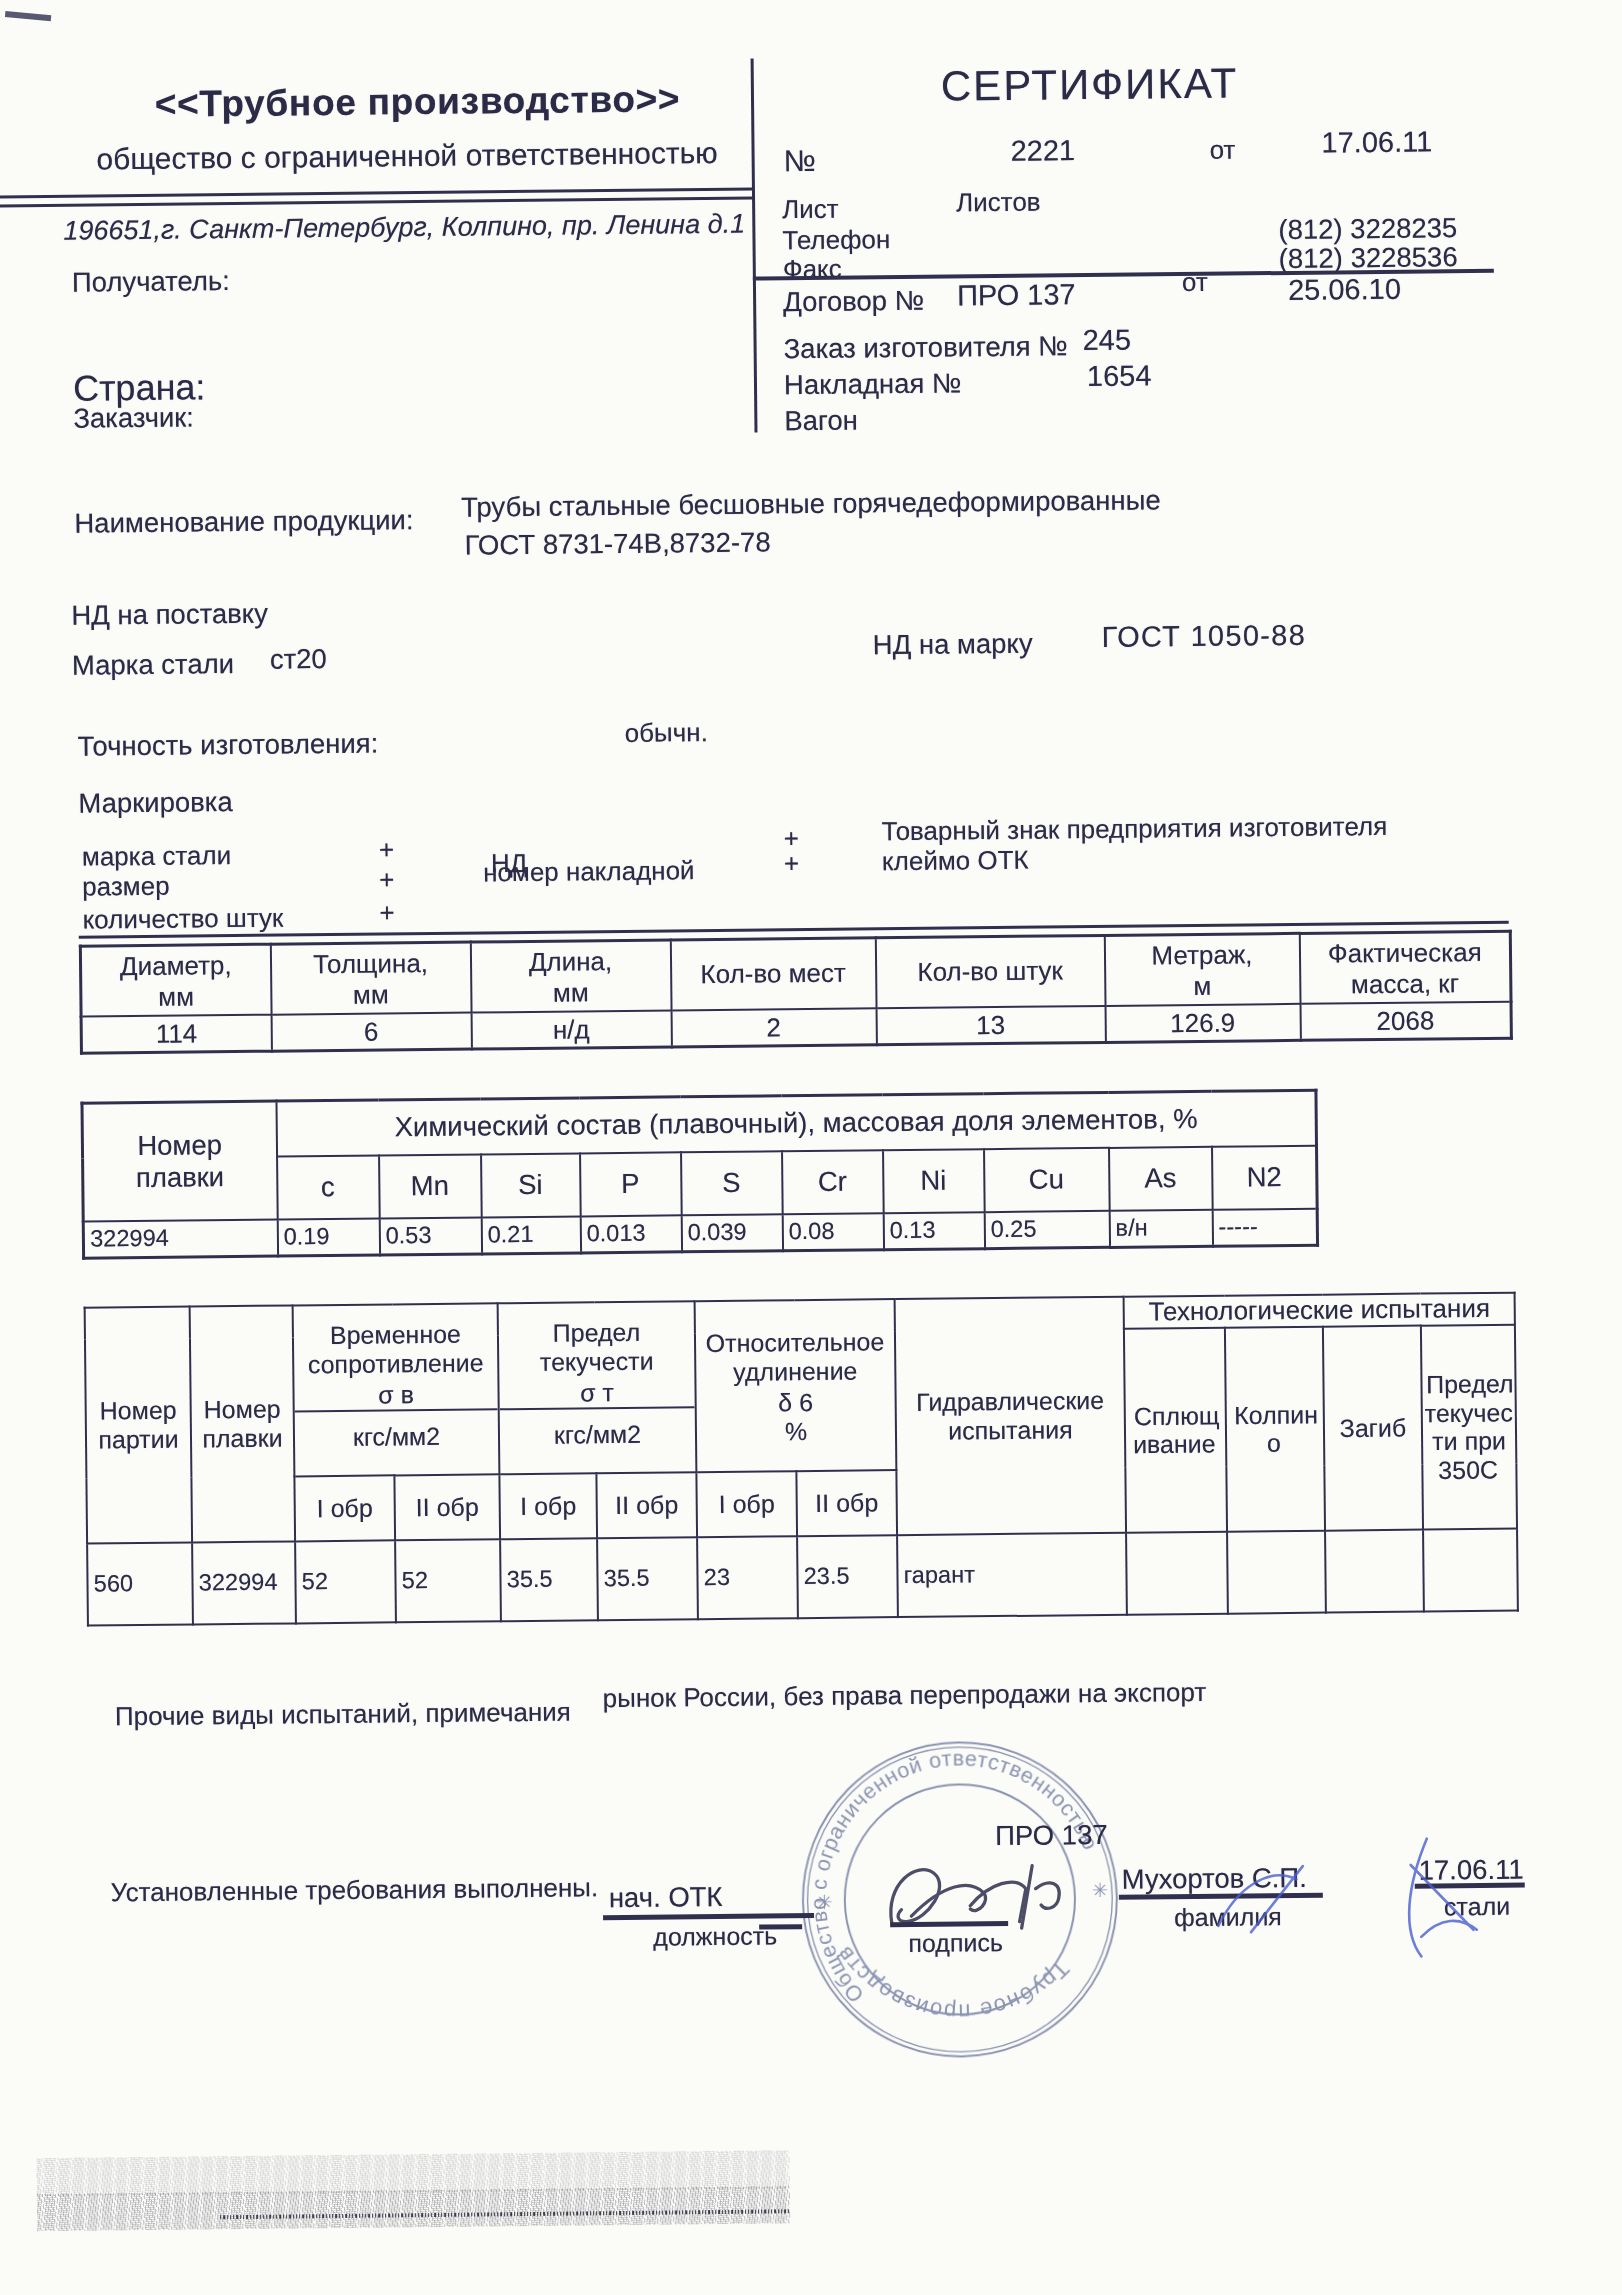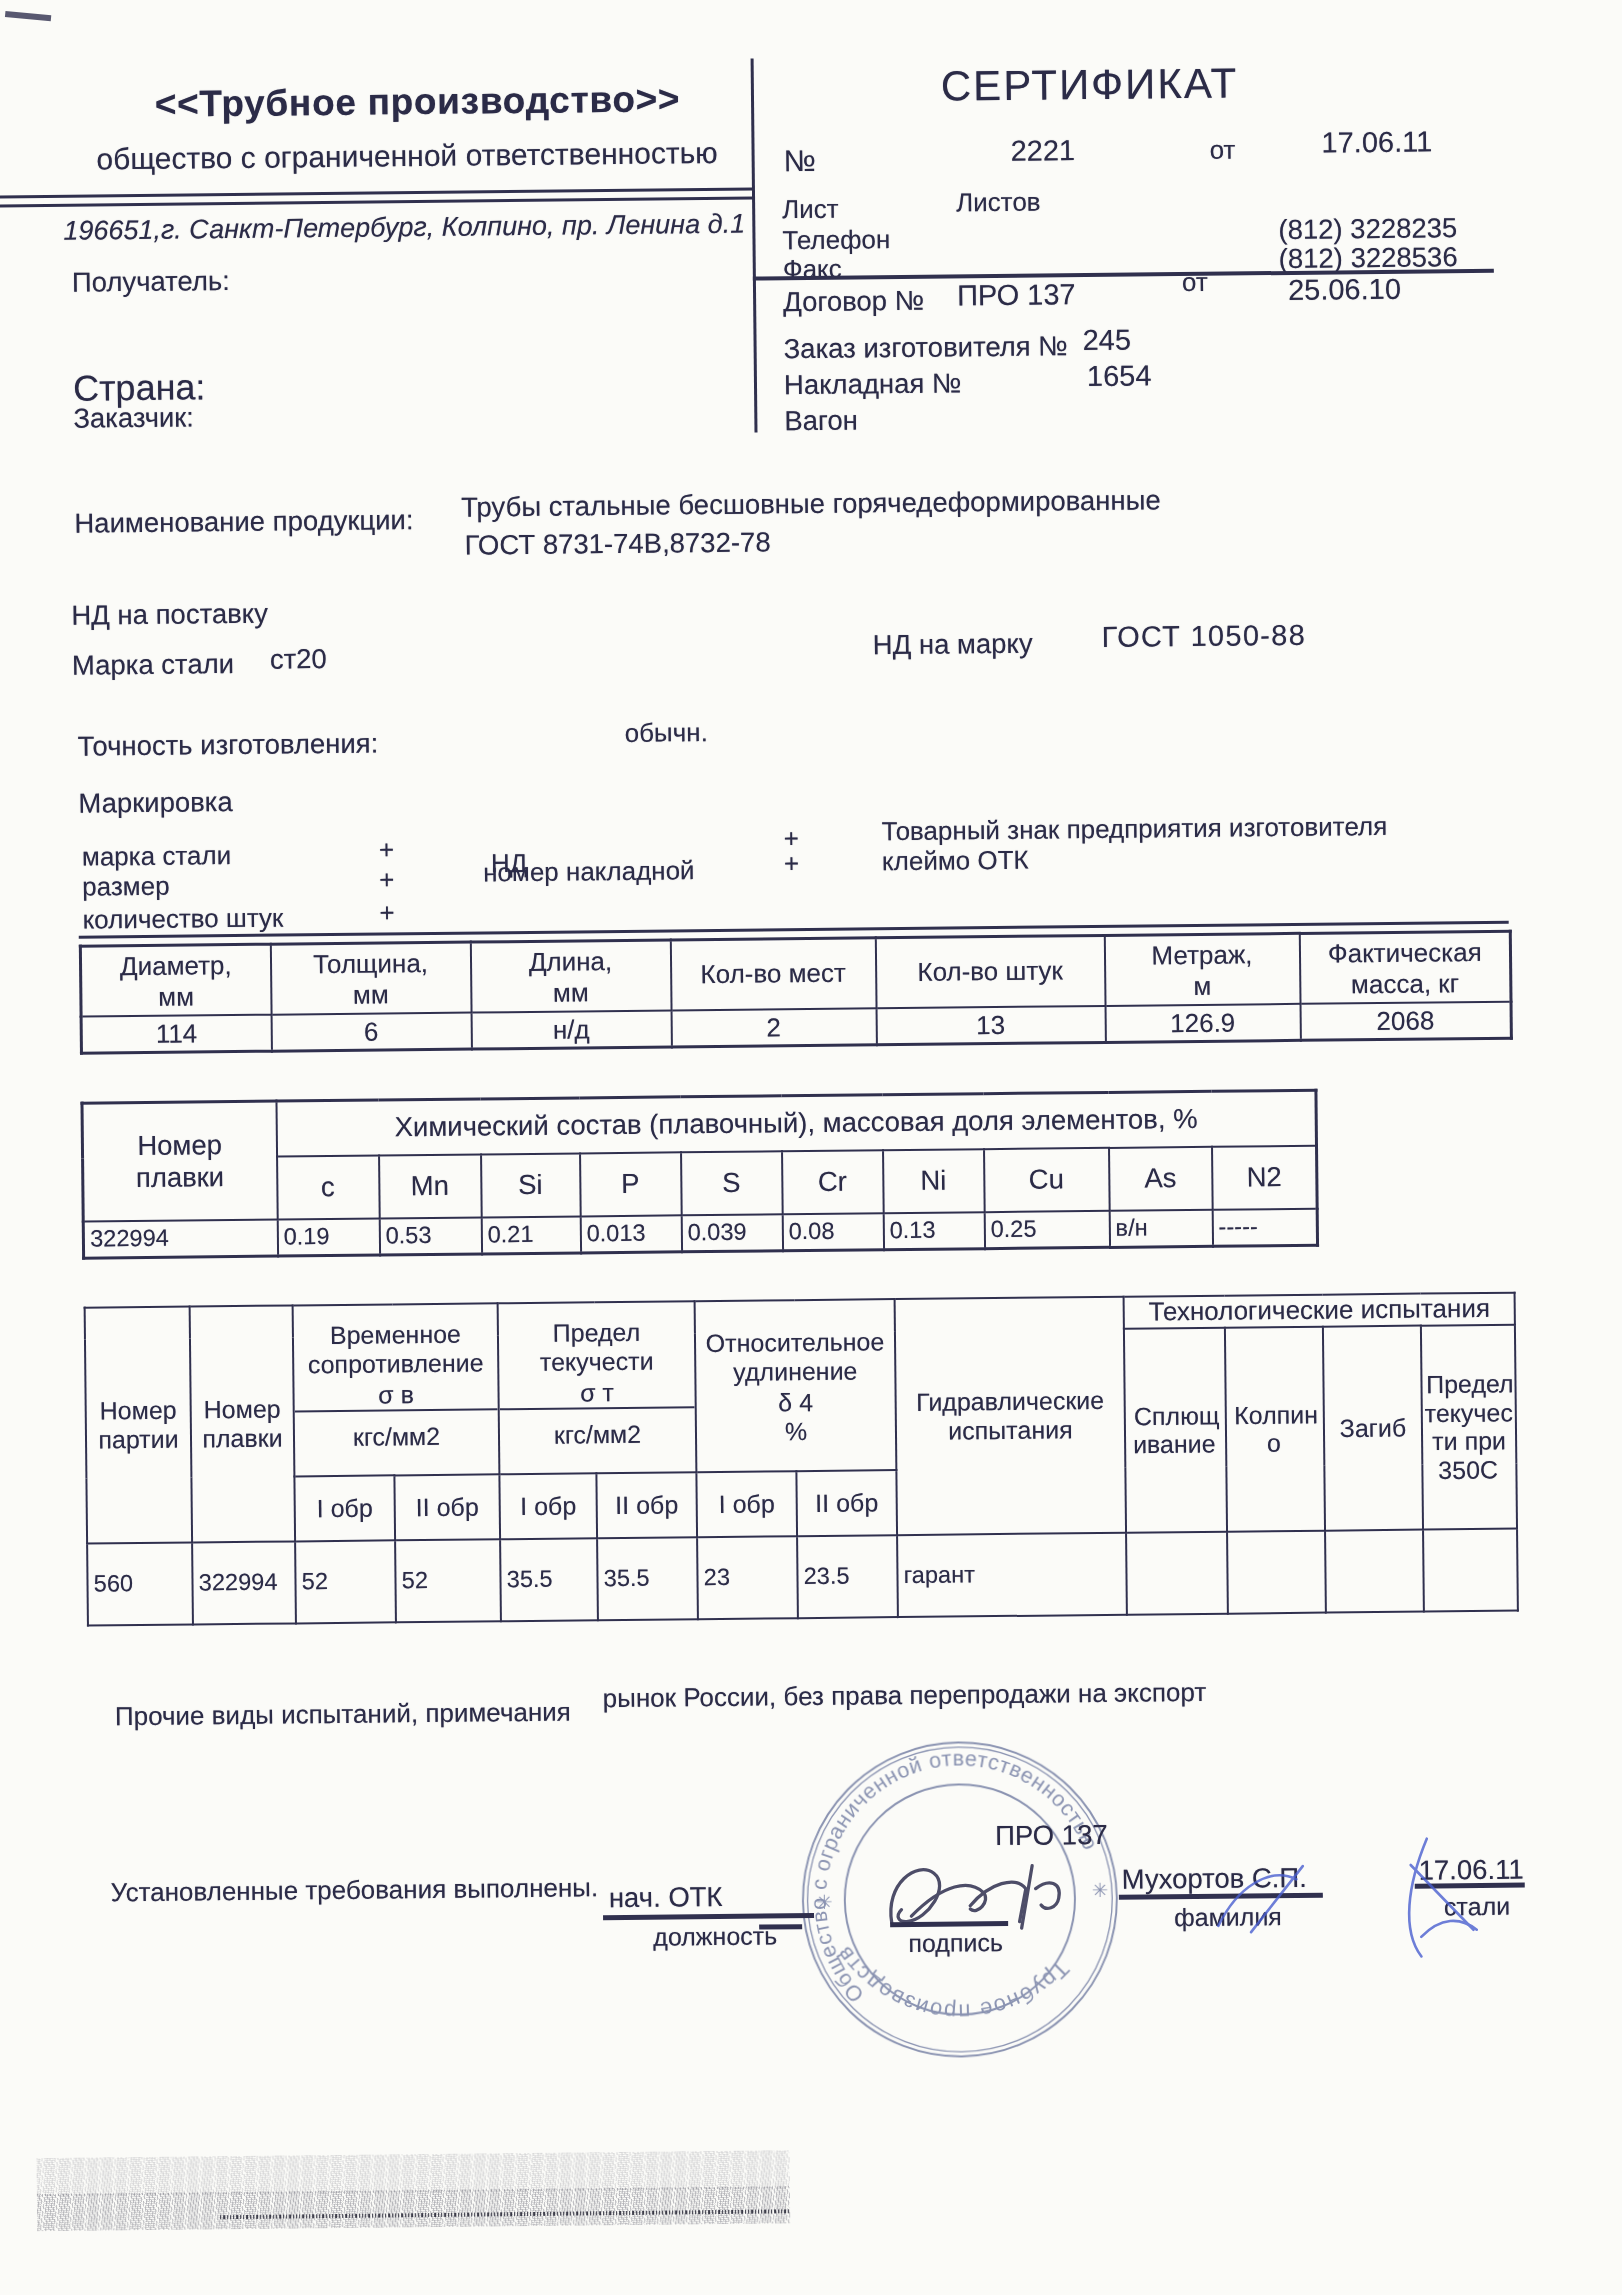--- a/index.html
+++ b/index.html
@@ -279,21 +279,21 @@
                 <span>σ т</span>
               </div>
               <div class="bot">
                 <span>кгс/мм2</span>
               </div>
             </div>
       </td>
       <td colspan="2" rowspan="2">
         <div class="stack">
               <span class="wrapany">Относительное удлинение</span>
-              <span>δ 4</span>
+              <span>δ 6</span>
               <span>%</span>
             </div>
       </td>
       <td rowspan="3">
             <span class="wrapany" style="display:block;width:196px;margin:0 auto;">Гидравлические испытания</span>
           </td>
       <td colspan="4" style="font-size:26px;">Технологические испытания</td>
     </tr>
     <tr style="height:139px;">
       <td rowspan="2"><span class="wrapany">Сплющивание</span></td>

